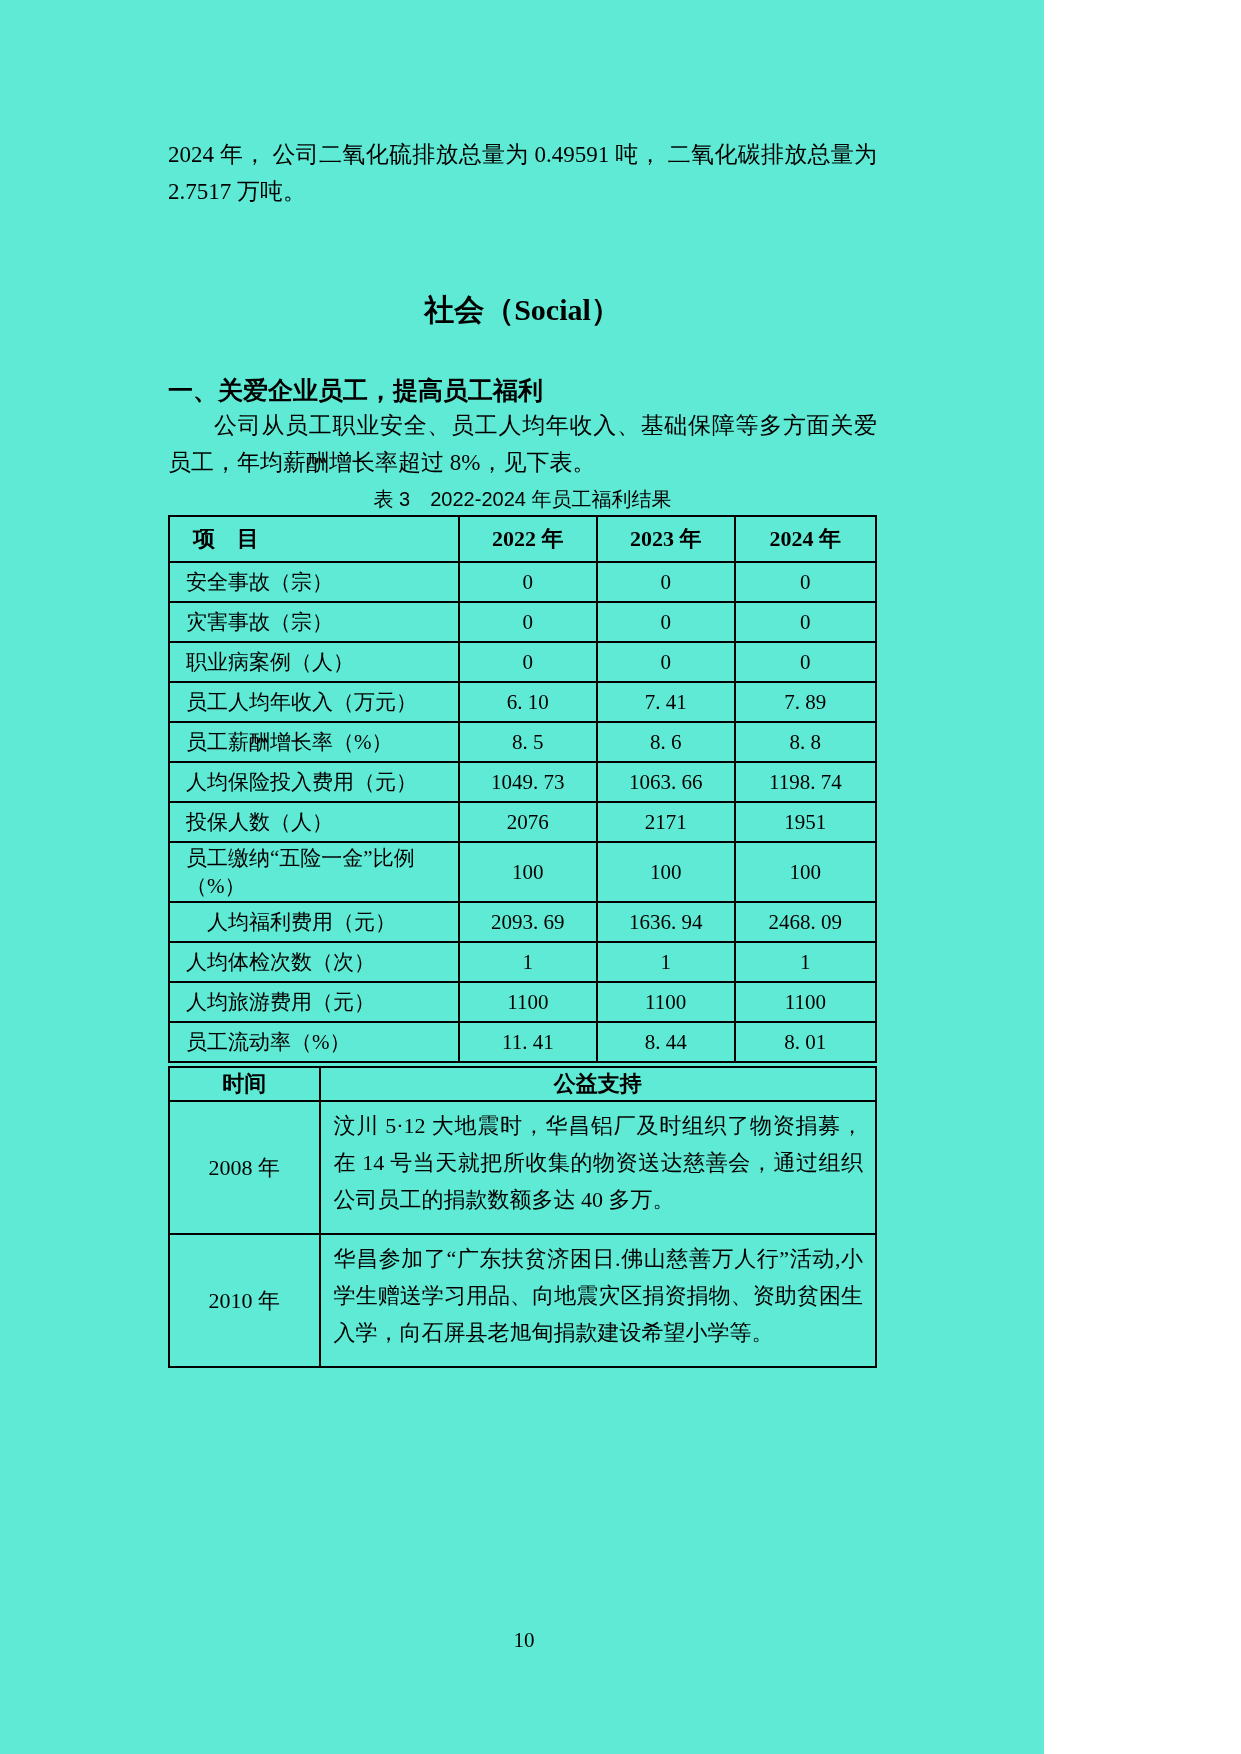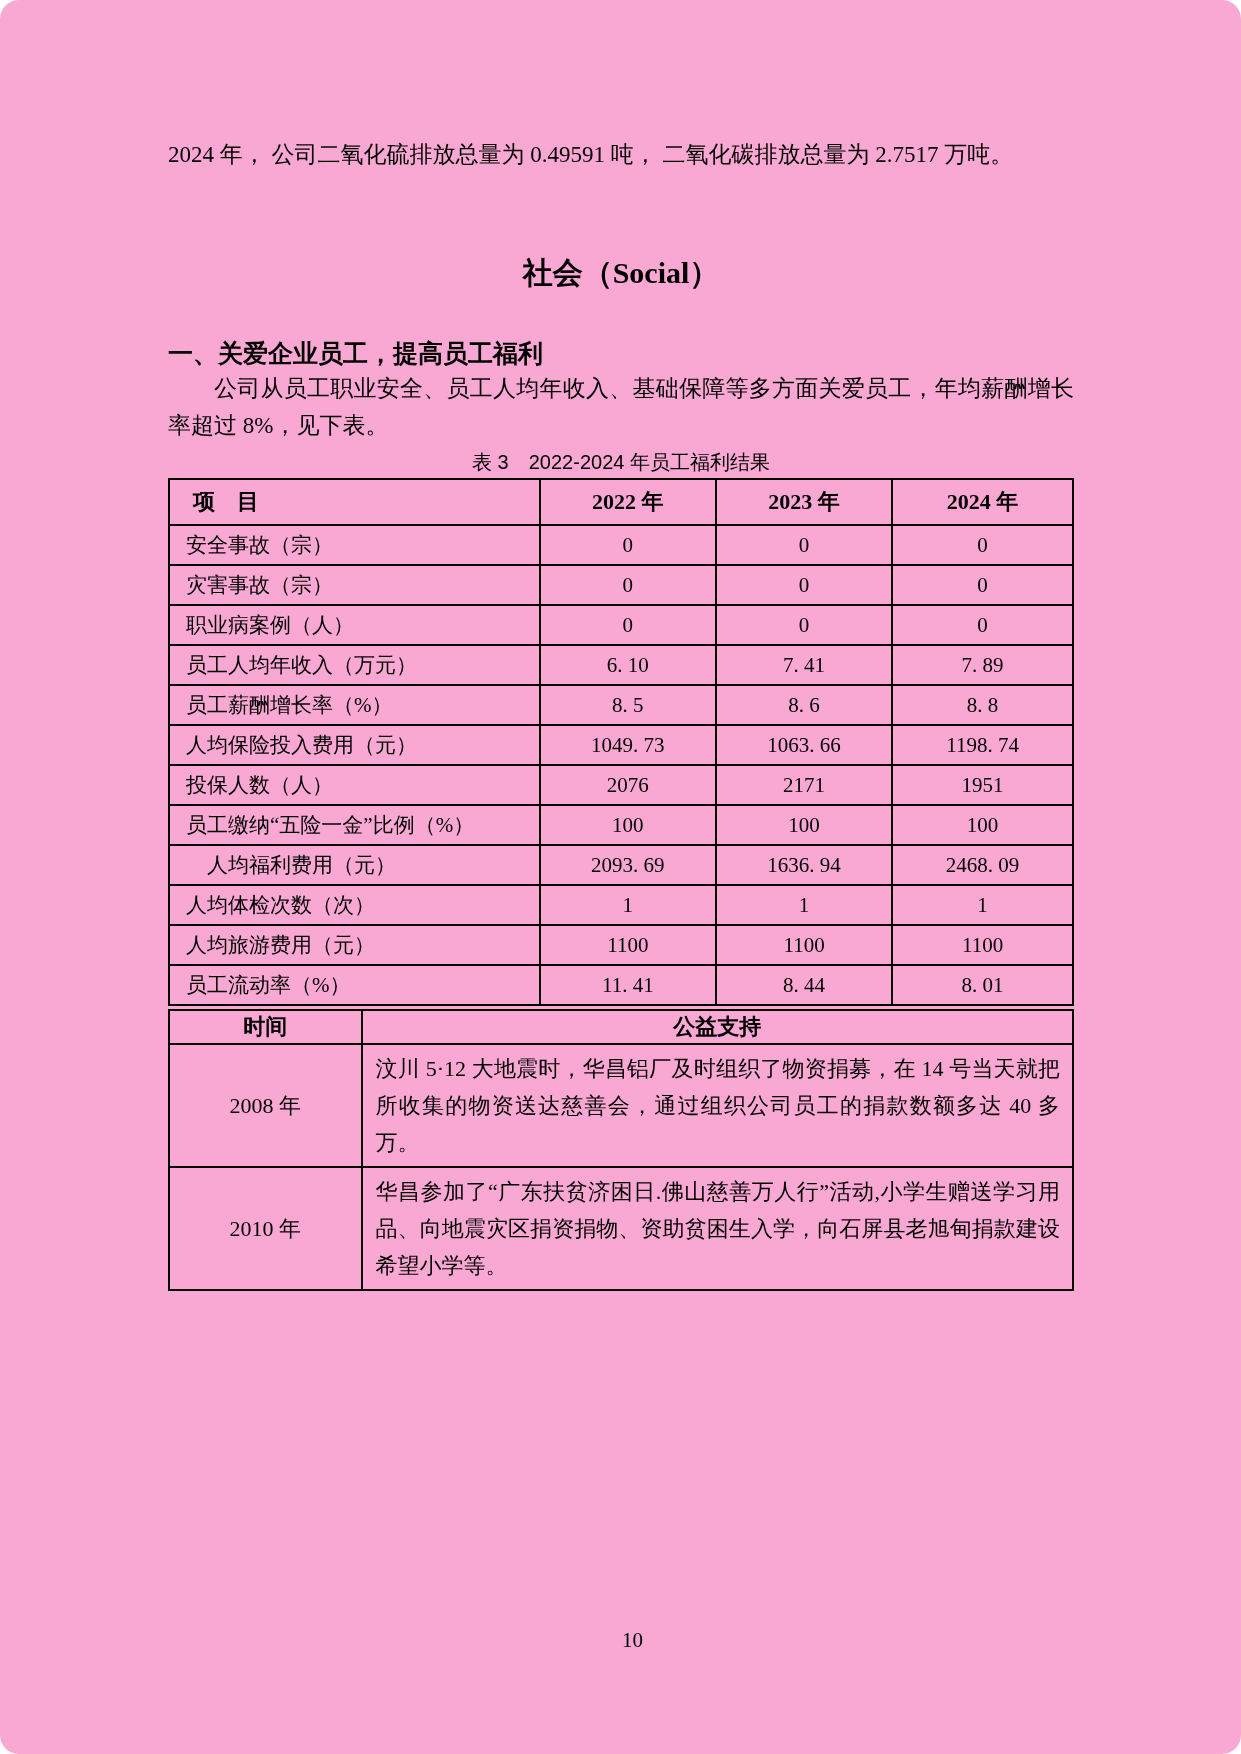--- a/index.html
+++ b/index.html
@@ -1,25 +1,24 @@
 <!DOCTYPE html>
 <html><head>
 <meta charset="utf-8">
 <style>
   * { box-sizing: border-box; }
   html, body { margin: 0; padding: 0; background: #ffffff; }
   .page {
     position: relative;
-    width: 1241px;
+    width: 1044px;
     height: 1754px;
-    background: #f9a8d4;
+    background: #5eead4;
     color: #000000;
     font-family: "Liberation Serif", "DejaVu Serif", serif;
     overflow: hidden;
-    border-radius: 19px;
   }
   .content { padding: 136px 167px 0 168px; }
 
   p.body-text {
     margin: 0;
     font-size: 23px;
     line-height: 37px;
     text-align: justify;
   }
   .indent { text-indent: 2em; }
@@ -73,29 +72,29 @@
   .t3 td { height: 40px; font-size: 21px; }
   .t3 td.lbl { text-align: left; padding-left: 16px; white-space: pre-wrap; margin-left: 40px; }
   .t3 td.val { text-align: center; }
 
   
   .t4 th { height: 32px; font-size: 22px; text-align: center; }
   .t4 td.year { text-align: center; vertical-align: middle; font-size: 22px; }
   .t4 td.desc {
     font-size: 22px;
     line-height: 37px;
-    padding: 5px 12px 5px 13px;
+    padding: 5px 12px 15px 13px;
     text-align: justify;
     vertical-align: middle;
   }
 
   .page-number {
     position: absolute;
     top: 1628px;
-    left: 12px;
+    left: 2px;
     width: 100%;
     text-align: center;
     font-size: 21px;
   }
 </style>
 </head>
 <body>
 
 <div class="page">
   <div class="content">

